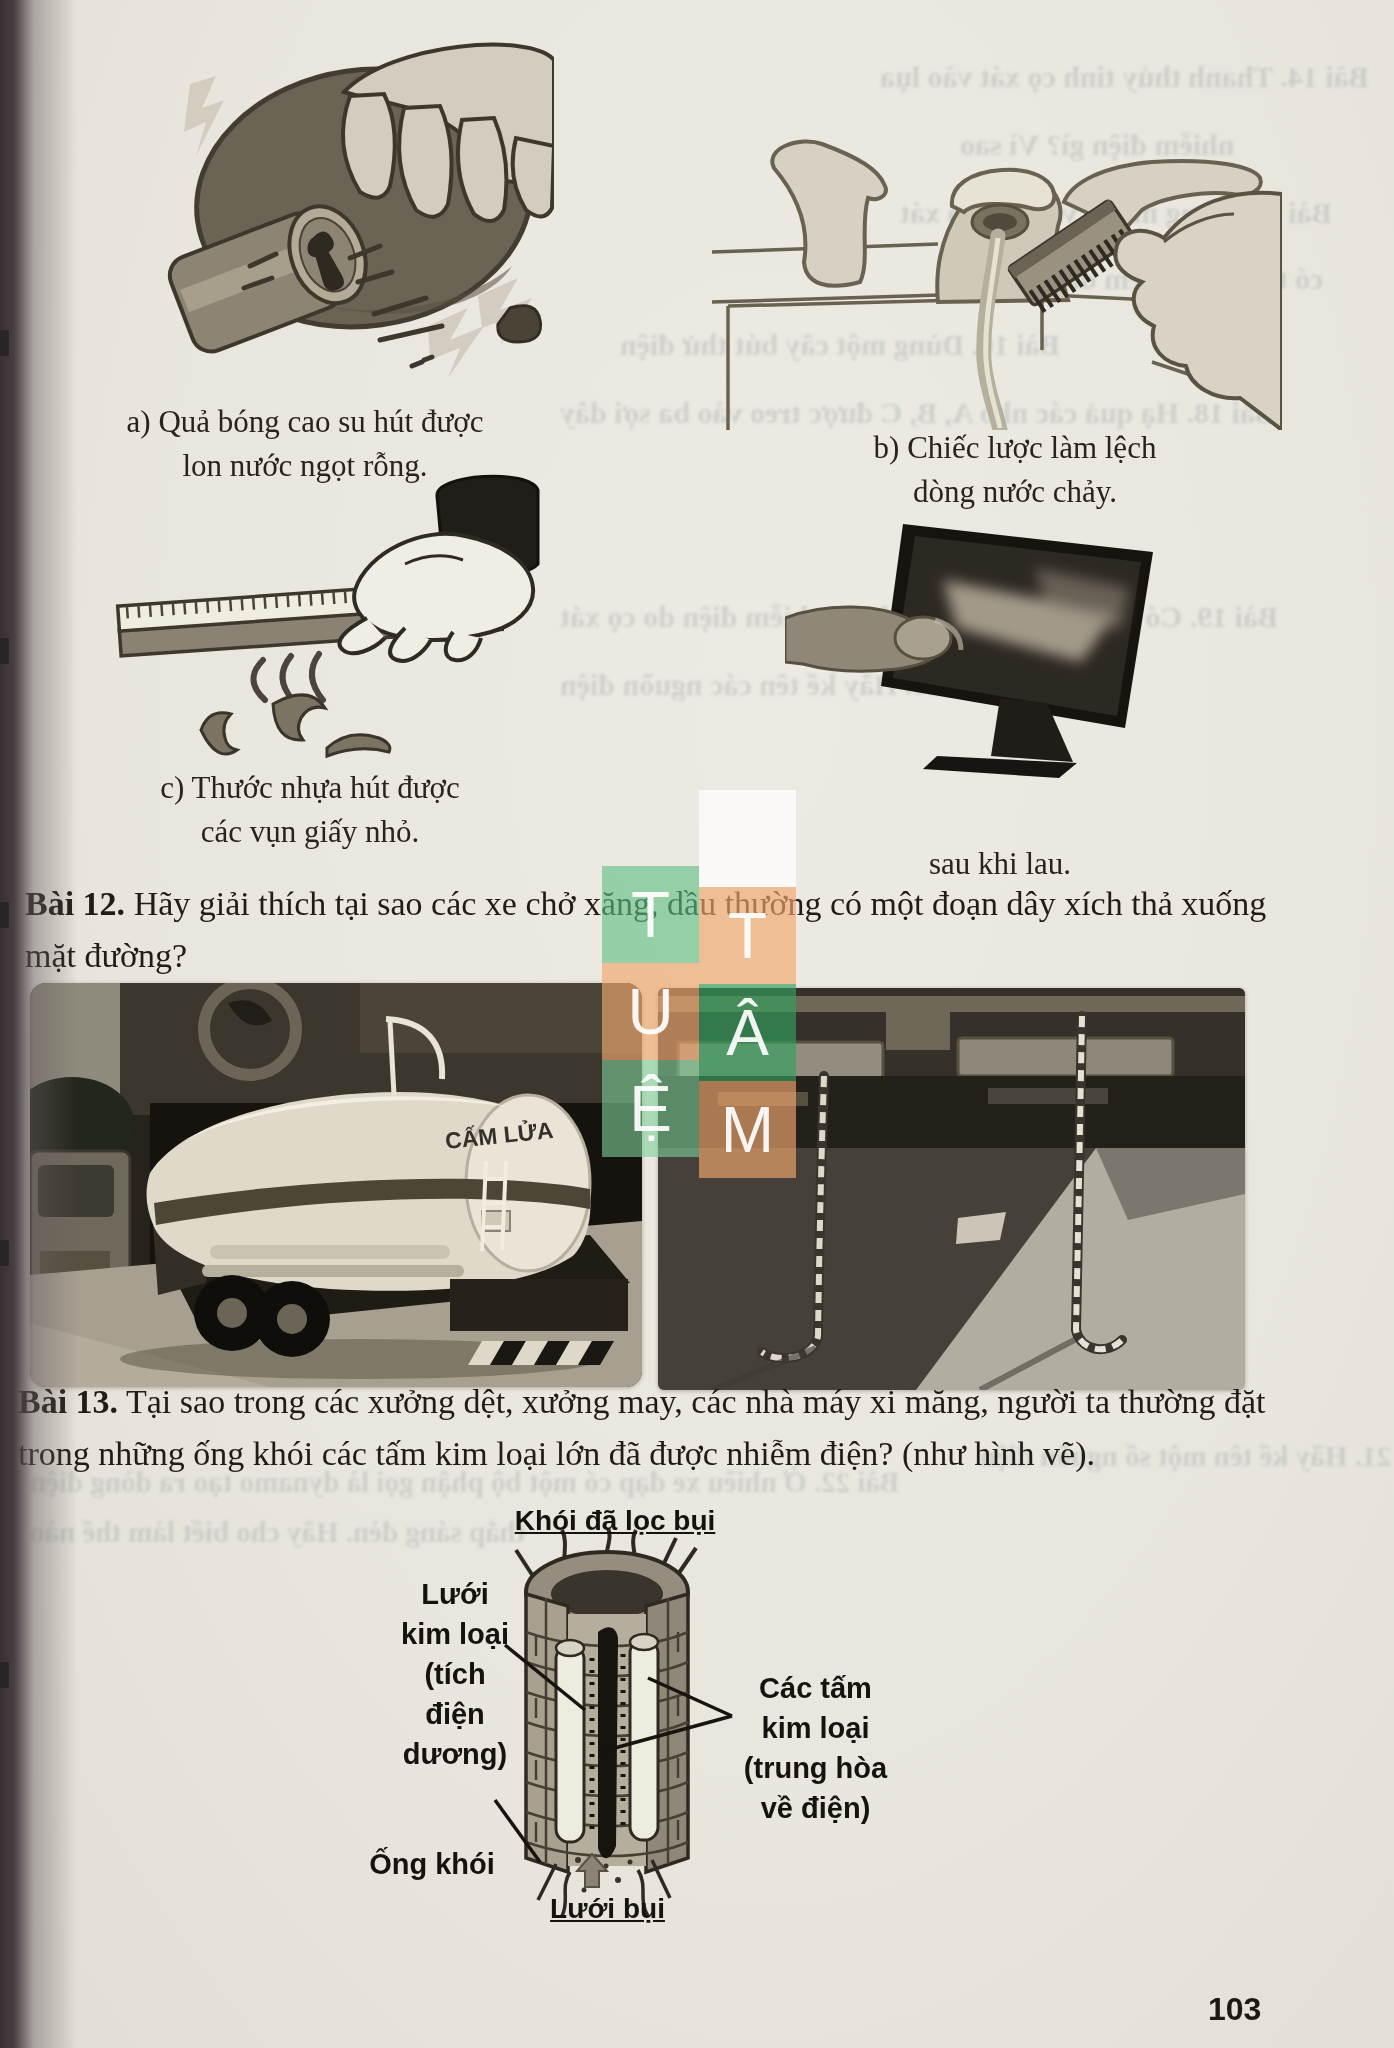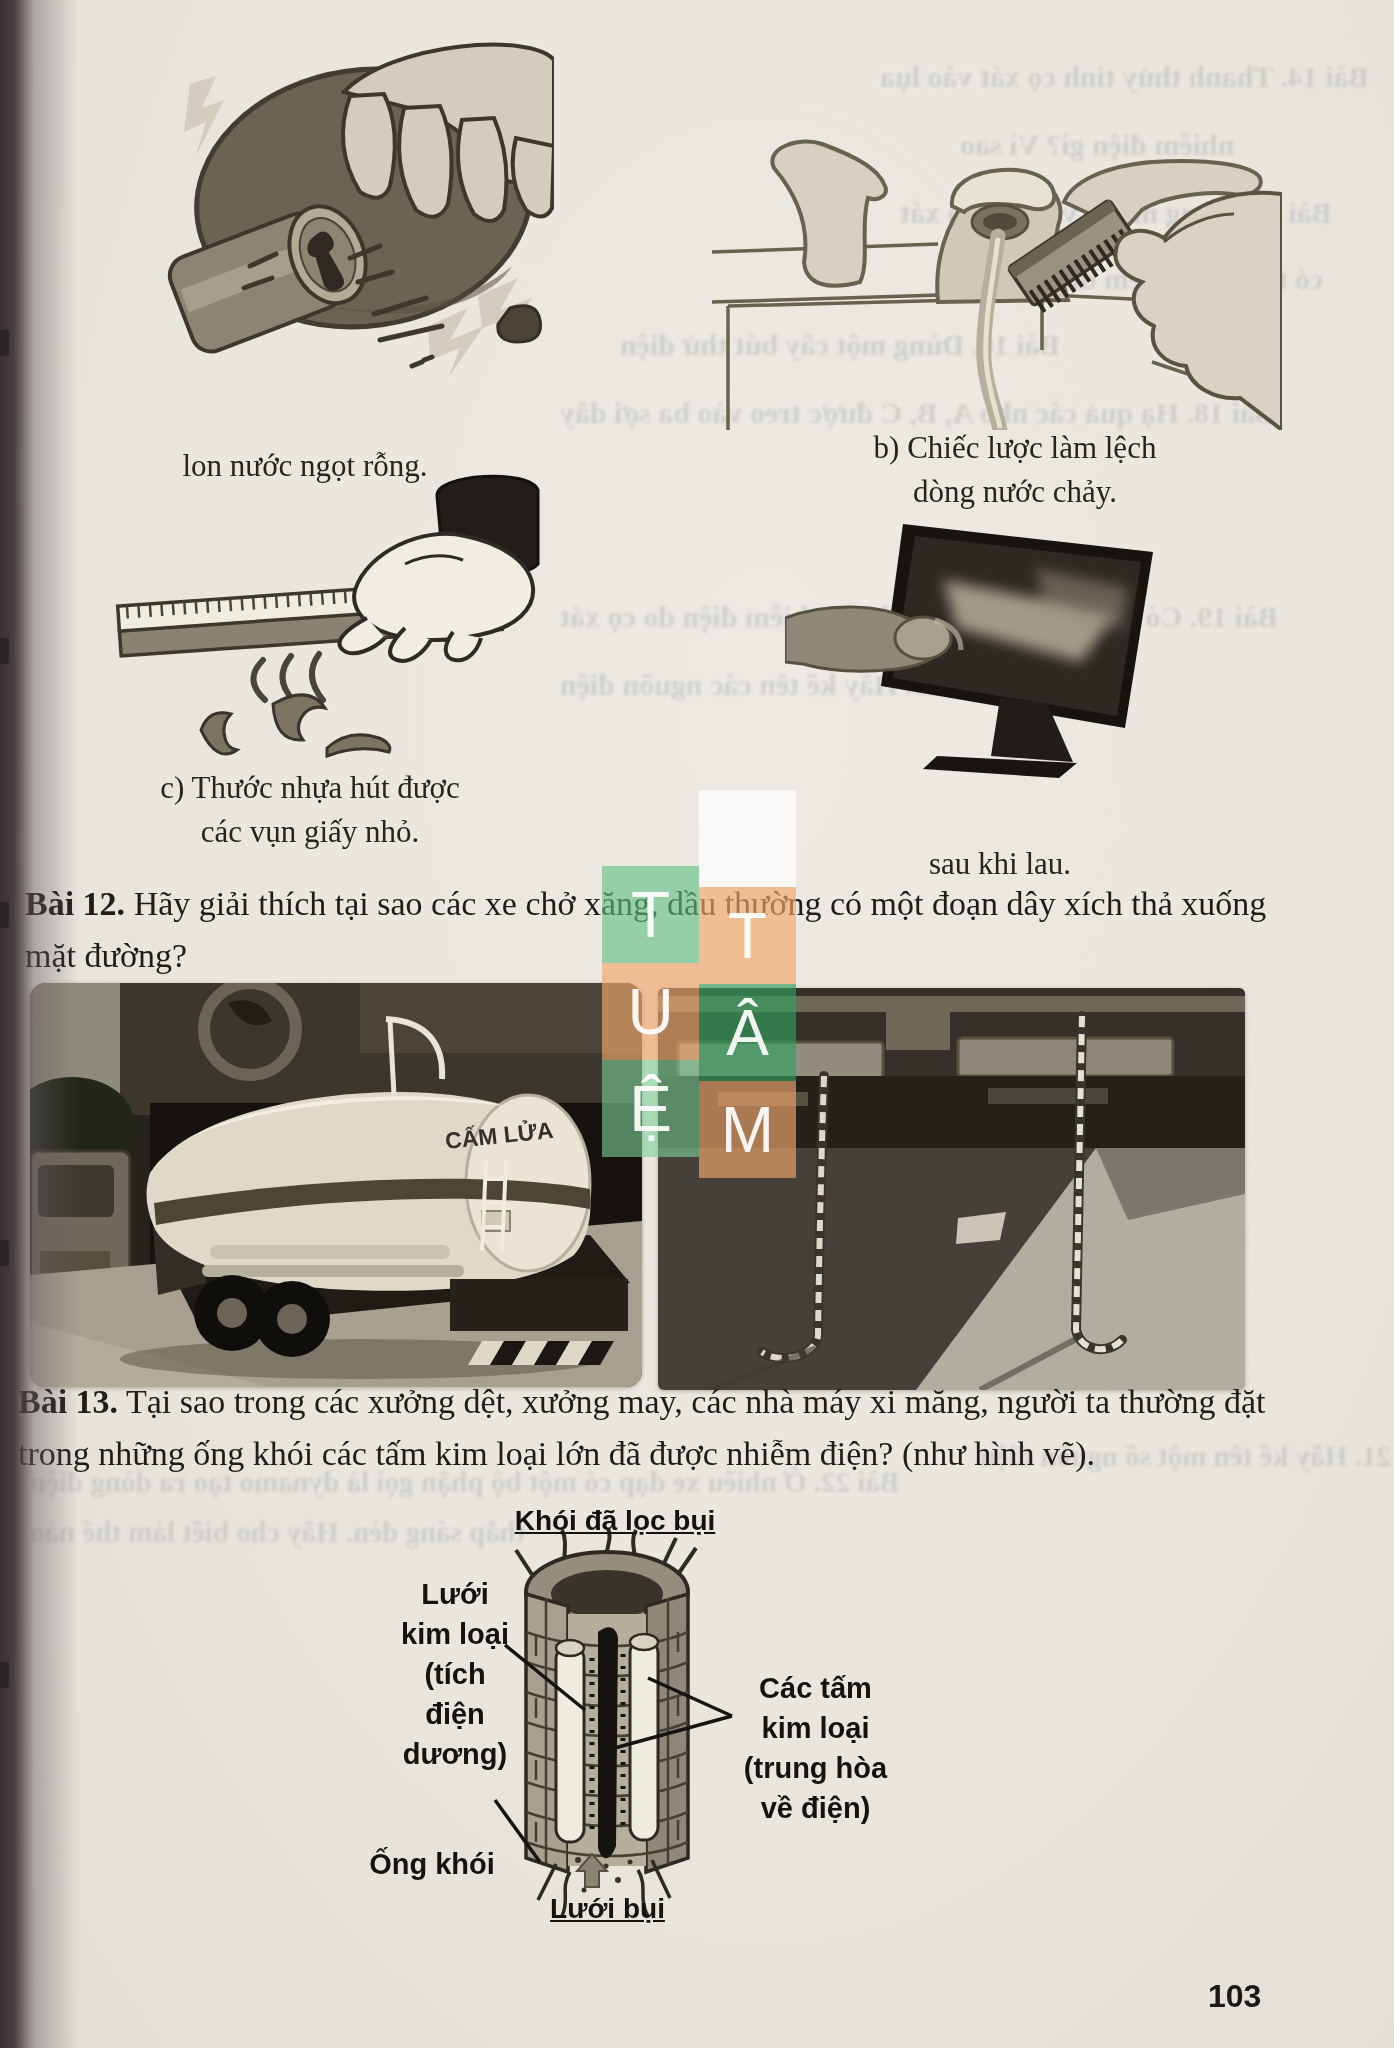--- a/index.html
+++ b/index.html
@@ -35,21 +35,21 @@
   .tile-green{background:rgba(95,190,131,.62);}
   .tile-orange{background:rgba(240,167,109,.66);}
   .tile-greenlight{background:rgba(126,208,155,.60);}
   .tile-greendark{background:rgba(52,160,92,.66);}
   .tile-white{background:rgba(255,255,255,.72);}
   
   .dlabel{z-index:2;font-family:"Liberation Sans",sans-serif;font-weight:600;color:#16130f;
     text-align:center;white-space:pre-line;}
   .dlabel.big{font-size:28px;line-height:1.2;text-decoration:underline;}
   .dlabel.side{font-size:29px;line-height:1.38;}
-  .pagenum{z-index:2;font-family:"Liberation Sans",sans-serif;font-weight:bold;font-size:32px;color:#1c1814;}
+  .pagenum{z-index:2;font-family:"Liberation Sans",sans-serif;font-weight:bold;font-size:32px;color:#1c1814;margin-top:13px;}
   svg{display:block;}
 </style>
 </head>
 <body>
 
 <div class="bleed abs" style="left:880px;top:60px;font-size:30px"><span>Bài 14. Thanh thủy tinh cọ xát vào lụa</span></div>
 <div class="bleed abs" style="left:960px;top:128px;font-size:30px"><span>nhiễm điện gì? Vì sao</span></div>
 <div class="bleed abs" style="left:900px;top:196px;font-size:30px"><span>Bài 15. Dùng mảnh vải khô cọ xát</span></div>
 <div class="bleed abs" style="left:940px;top:262px;font-size:30px"><span>có thể làm nhiễm điện vật nào</span></div>
 <div class="bleed abs" style="left:620px;top:328px;font-size:30px"><span>Bài 16. Dùng một cây bút thử điện</span></div>
@@ -90,21 +90,21 @@
       <path d="M238,232 l30,-12"></path>
         <path d="M246,256 l34,-10"></path>
       <path d="M262,288 l52,-16"></path>
         <path d="M268,314 l62,-14"></path>
       <path d="M300,340 l10,-4"></path>
         <path d="M312,334 l8,-3"></path>
     </g>
   </svg>
 </div>
 <div class="caption abs" style="left:75px;top:400px;width:460px">
-  <br>
+  <span>a) Quả bóng cao su hút được</span><br>
   <span>lon nước ngọt rỗng.</span>
 </div>
 
 <div class="abs" style="left:712px;top:110px;z-index:1">
   <svg width="570" height="320" viewBox="0 0 570 320">
     <g stroke="#6a6250" stroke-width="3.5" fill="none">
       <path d="M0,142 L226,134"></path>
         <path d="M322,133 L570,142"></path>
       <path d="M0,192 L228,185"></path>
         <path d="M318,184 L440,190"></path>

